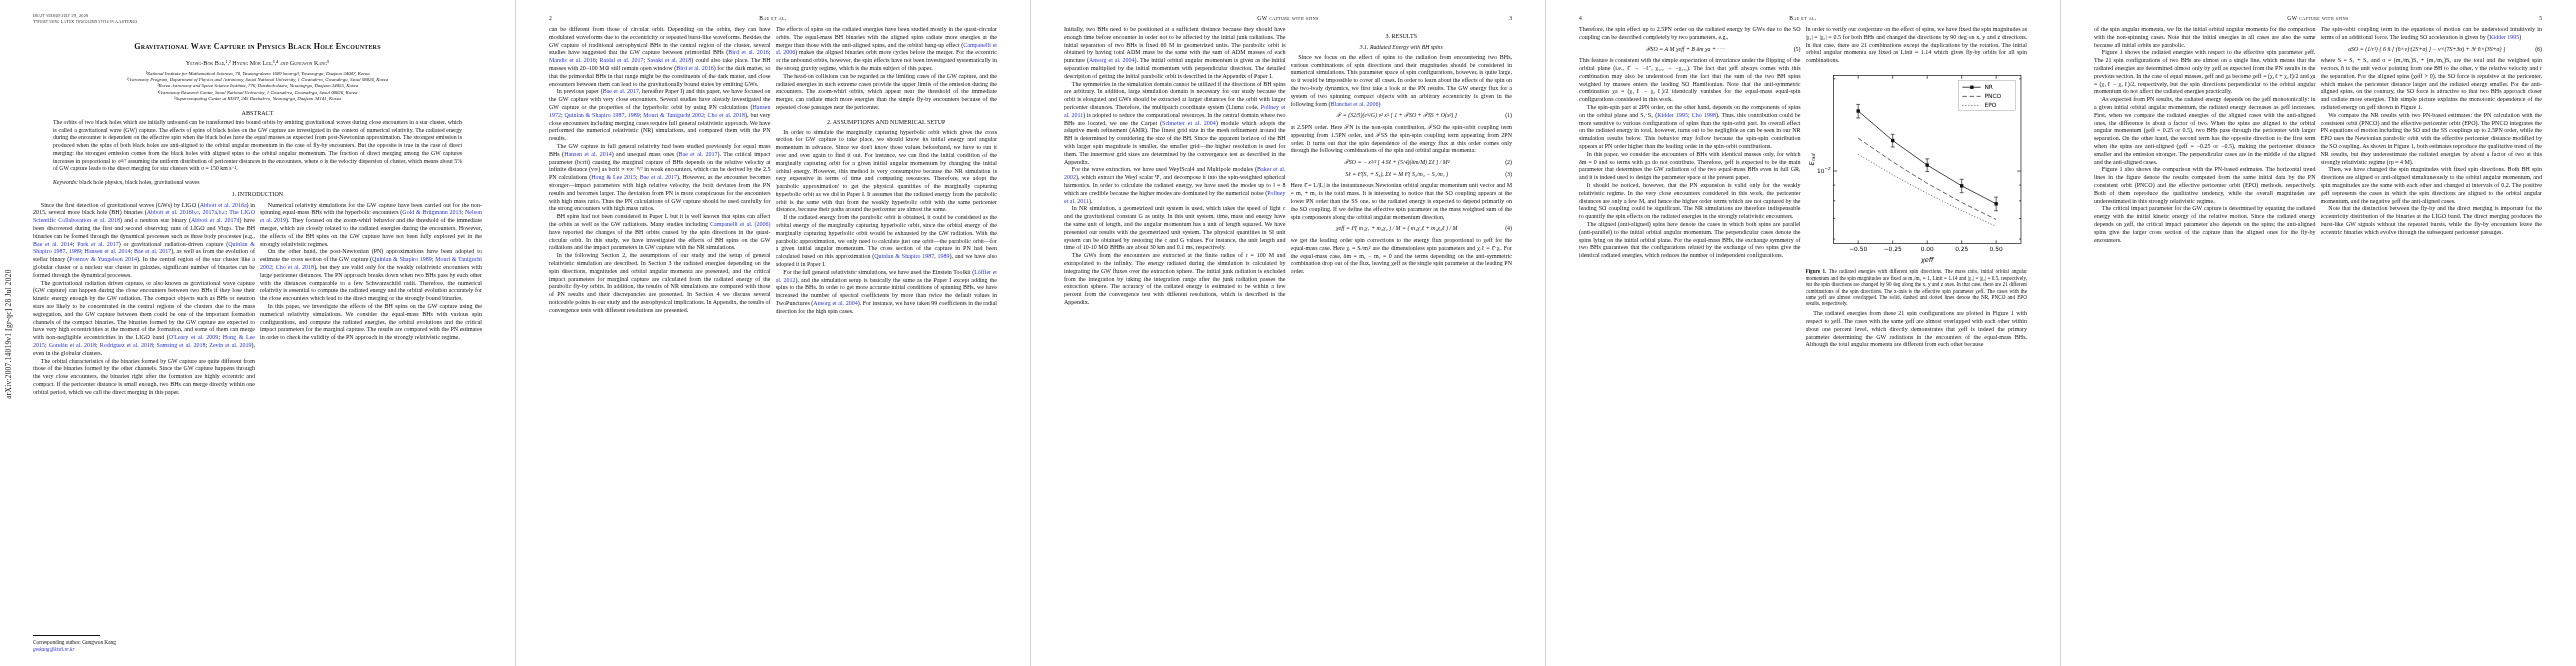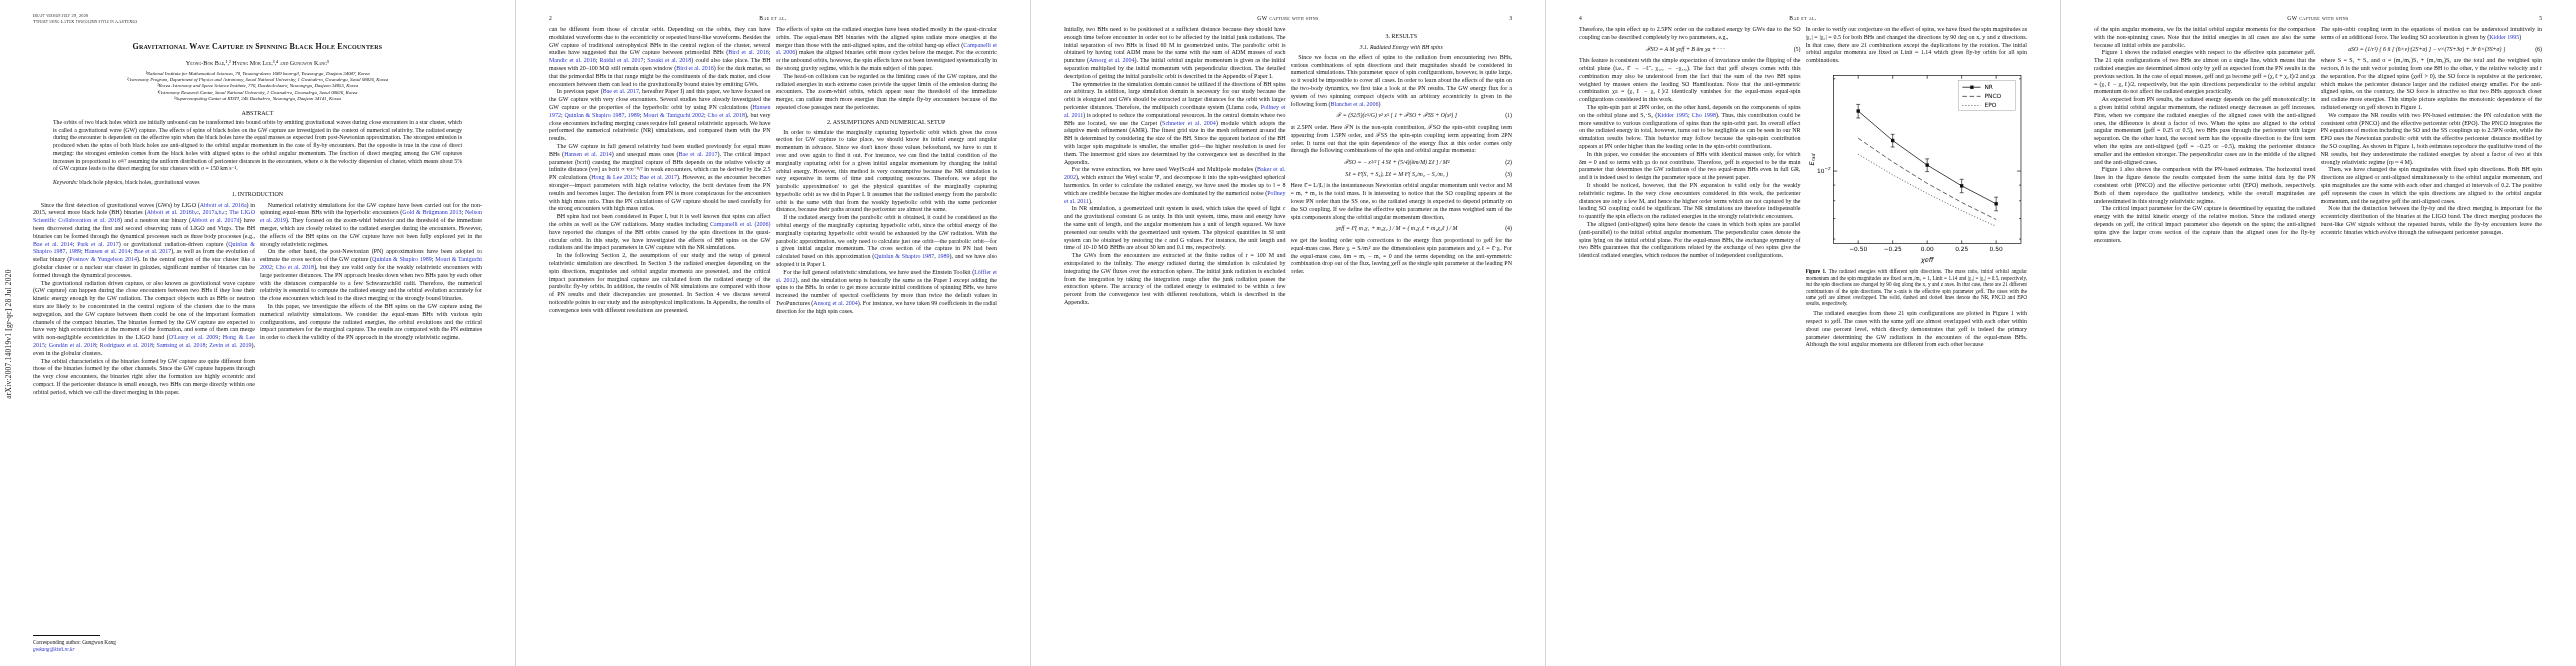--- a/index.html
+++ b/index.html
@@ -47,21 +47,21 @@
 </head>
 <body style="--cite: #2b35c8;">
 
 <div class="sheet">
 
   <section class="page">
     <div class="arxiv-banner">arXiv:2007.14019v1  [gr-qc]  28 Jul 2020</div>
     <div class="inner">
       <div class="draft first">Draft version July 29, 2020</div>
       <div class="draft">Typeset using LaTeX twocolumn style in AASTeX63</div>
-      <h1 class="title">Gravitational Wave Capture in Spinning Black Hole Encounters</h1>
+      <h1 class="title">Gravitational Wave Capture in Physics Black Hole Encounters</h1>
       <div class="authors">Yeong-Bok Bae,¹,² Hyung Mok Lee,³,⁴ and Gungwon Kang⁵</div>
       <div class="affils">
           <div class="affil">¹National Institute for Mathematical Sciences, 70, Yuseong-daero 1689 beon-gil, Yuseong-gu, Daejeon 34047, Korea</div>
           <div class="affil">²Astronomy Program, Department of Physics and Astronomy, Seoul National University, 1 Gwanak-ro, Gwanak-gu, Seoul 08826, Korea</div>
           <div class="affil">³Korea Astronomy and Space Science Institute, 776, Daedeok-daero, Yuseong-gu, Daejeon 34055, Korea</div>
           <div class="affil">⁴Astronomy Research Center, Seoul National University, 1 Gwanak-ro, Gwanak-gu, Seoul 08826, Korea</div>
           <div class="affil">⁵Supercomputing Center at KISTI, 245 Daehak-ro, Yuseong-gu, Daejeon 34141, Korea</div>
         </div>
       <div class="absh">ABSTRACT</div>
       <p class="abstract">The orbits of two black holes which are initially unbound can be transformed into bound orbits by emitting gravitational waves during close encounters in a star cluster, which is called a gravitational wave (GW) capture. The effects of spins of black holes on the GW capture are investigated in the context of numerical relativity. The radiated energy during the encounter is dependent on the effective spin when the black holes have the equal masses as expected from post-Newtonian approximation. The strongest emission is produced when the spins of both black holes are anti-aligned to the orbital angular momentum in the case of fly-by encounters. But the opposite is true in the case of direct merging: the strongest emission comes from the black holes with aligned spins to the orbital angular momentum. The fraction of direct merging among the GW captures increases in proportional to σ⁴/⁷ assuming the uniform distribution of pericenter distances in the encounters, where σ is the velocity dispersion of cluster, which means about 5% of GW capture leads to the direct merging for star clusters with σ = 150 km s⁻¹.</p>

